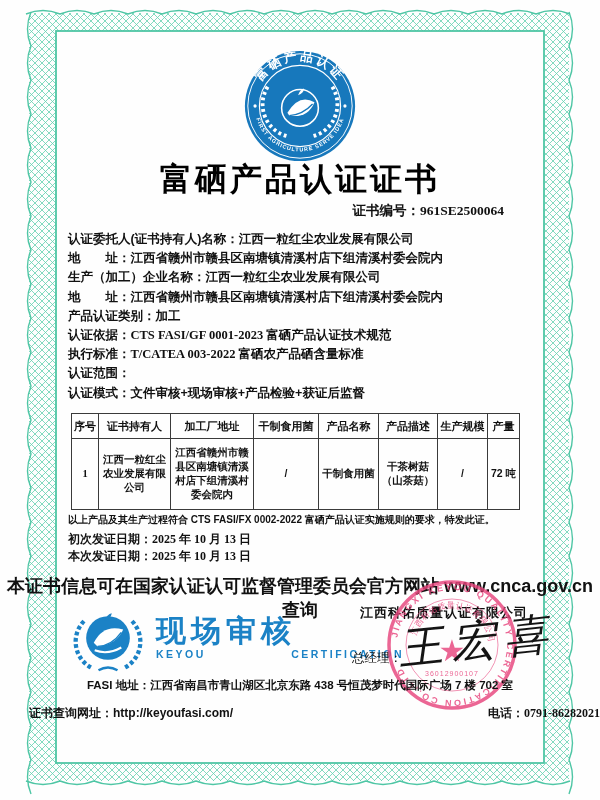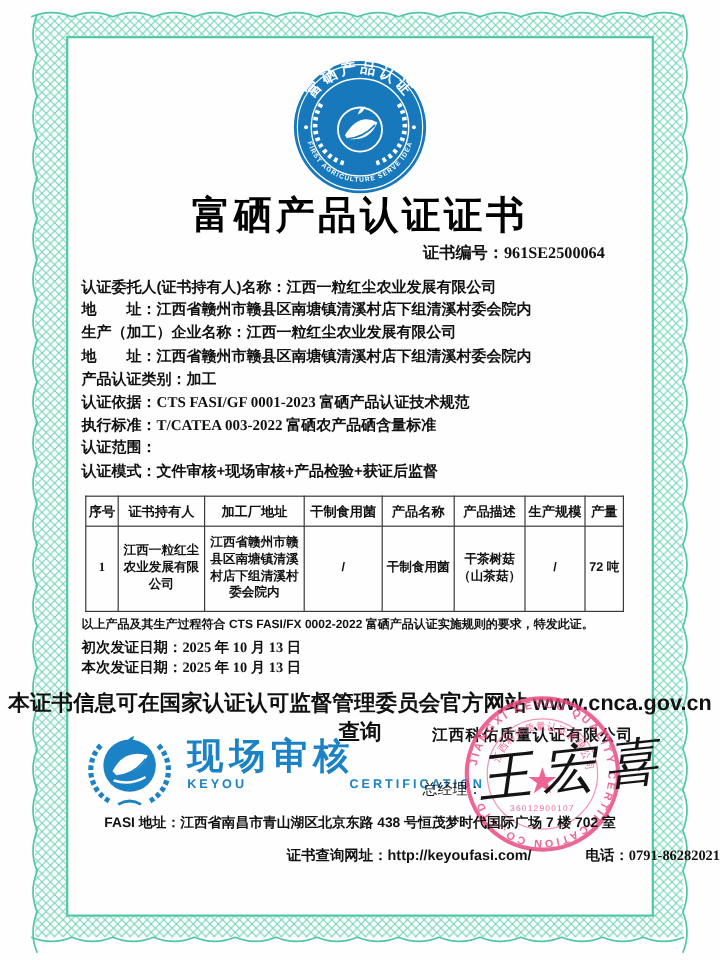--- a/index.html
+++ b/index.html
@@ -35,22 +35,22 @@
   .keyou-sub{display:flex;justify-content:space-between;width:248px;color:#1b82c6;
              font-size:10.5px;font-weight:700;letter-spacing:2.5px;}
 
   .issuer{position:absolute;right:72px;top:604px;font-size:13px;font-weight:700;letter-spacing:1px;}
   .manager{position:absolute;left:352px;top:650px;font-size:12.5px;font-weight:400;}
   .stamp{position:absolute;left:384px;top:577px;opacity:.82;}
   .signature{position:absolute;left:398px;top:612px;font-size:44px;font-weight:500;font-style:italic;
              letter-spacing:9px;color:#141414;transform:rotate(-6deg);white-space:nowrap;}
 
   .fasi-line{position:absolute;left:0;right:0;top:678px;text-align:center;font-size:11.5px;font-weight:700;}
-  .contact-line{position:absolute;left:0;right:0;top:705px;display:flex;justify-content:flex-end;gap:45px;
-                font-size:12px;font-weight:700;}
+  .contact-line{position:absolute;left:0;right:0;top:705px;display:flex;justify-content:space-between;gap:45px;
+                font-size:12px;font-weight:700;padding-left:29px;}
 </style>
 </head>
 <body>
 
 <div class="page">
 
   <svg class="border-svg" width="600" height="800" viewBox="0 0 600 800">
     <defs>
       <pattern id="lat" patternUnits="userSpaceOnUse" width="7" height="7">
         <path d="M0,0 L7,7 M7,0 L0,7" stroke="#63d1b0" stroke-width="0.8" fill="none"></path>

